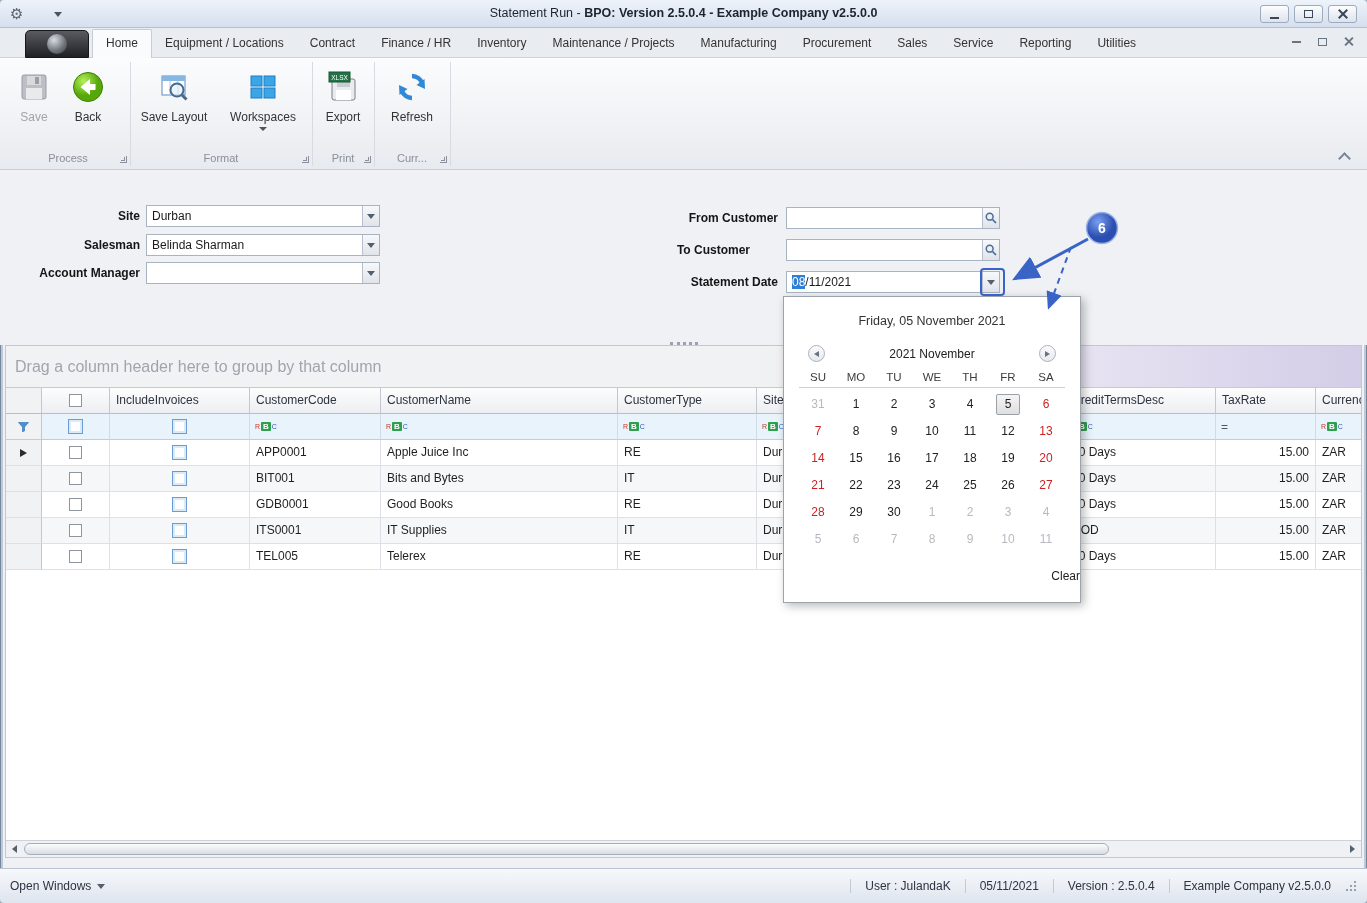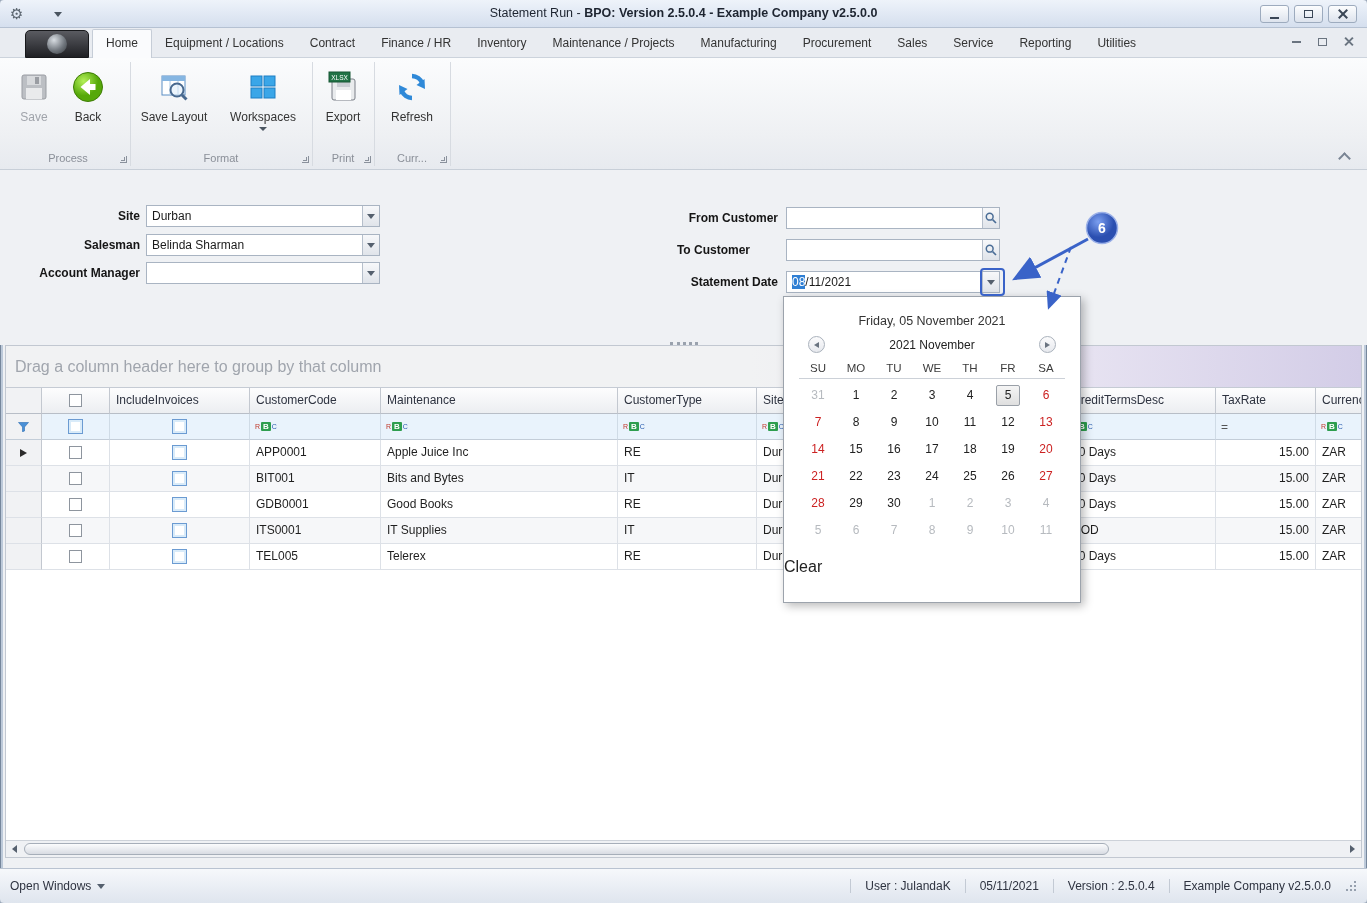--- a/index.html
+++ b/index.html
@@ -83,34 +83,34 @@
   
   .statusbar{position:absolute;left:0;top:868px;width:100%;height:35px;background:linear-gradient(#f6f8fb,#dfe5ee);border-top:1px solid #b9c3d1;display:flex;align-items:center;font-size:12px;color:#2e3340;padding:0 22px 0 10px}
   .ow{display:flex;align-items:center;gap:6px}
   .seg{padding:0 14px;border-left:1px solid #c3cad4;white-space:nowrap}
   .spacer{flex:1}
   .grip{position:absolute;right:11px;bottom:12px;width:2px;height:2px;background:#96a0ae;
         box-shadow:0 -8px #96a0ae,-4px -4px #96a0ae,0 -4px #96a0ae,-8px 0 #96a0ae,-4px 0 #96a0ae,0 0 #96a0ae}
   
   .calendar{position:absolute;left:783px;top:296px;width:298px;height:307px;background:#fff;border:1px solid #9ca3ac;box-shadow:3px 3px 9px rgba(0,0,0,.28);z-index:50}
   .cal-title{text-align:center;margin-top:17px;font-size:12.5px;color:#333}
-  .cal-nav{position:relative;height:30px;margin-top:2px}
+  .cal-nav{position:relative;height:30px;margin-top:11px}
   .cal-month{text-align:center;line-height:30px;font-size:12px;color:#222}
   .nav-btn{position:absolute;top:6px;width:17px;height:17px;border-radius:50%;border:1px solid #aab2bc;background:linear-gradient(#fbfbfc,#e7e9ee);display:flex;align-items:center;justify-content:center}
   .nav-prev{left:24px}.nav-next{right:24px}
   .ntri-l{width:0;height:0;border-top:3.5px solid transparent;border-bottom:3.5px solid transparent;border-right:5px solid #6a7480}
   .ntri-r{width:0;height:0;border-top:3.5px solid transparent;border-bottom:3.5px solid transparent;border-left:5px solid #6a7480}
   .cal-dow{display:grid;grid-template-columns:repeat(7,38px);width:266px;margin:2px auto 0;text-align:center;font-size:11.5px;color:#3c3c3c;padding-bottom:4px;border-bottom:1px solid #ccd1d8}
   .cal-grid{display:grid;grid-template-columns:repeat(7,38px);grid-auto-rows:27px;width:266px;margin:3px auto 0;text-align:center;font-size:12px}
   .cal-cell{display:flex;align-items:center;justify-content:center}
   .daynum{display:inline-block;min-width:24px;line-height:19px;color:#222;border:1px solid transparent}
   .cal-cell.weekend .daynum{color:#cc2222}
   .cal-cell.dim .daynum{color:#b6babf}
   .cal-cell.selected .daynum{background:linear-gradient(#f5f5f5,#dfdfdf);border:1px solid #9aa0a8;border-radius:2px}
-  .cal-clear{position:absolute;left:0;right:0;bottom:26px;text-align:left;font-size:16px;color:#222}
+  .cal-clear{position:absolute;left:0;right:0;bottom:19px;text-align:right;font-size:12px;color:#222}
   
   .overlay{position:absolute;left:0;top:0;width:1367px;height:903px;z-index:60;pointer-events:none}
 </style>
 </head>
 <body>
 
 <div class="window">
 
   <div class="titlebar">
     <span class="gear">⚙</span>
@@ -291,21 +291,21 @@
       <div class="group-hint">Drag a column header here to group by that column</div>
     </div>
     <div style="position:absolute;left:0;top:42px;right:0">
       <div class="hdr-row">
         <div class="hc c0 indcell"></div>
         <div class="hc c1 center">
             <span class="cb"></span>
           </div>
         <div class="hc c2">IncludeInvoices</div>
         <div class="hc c3">CustomerCode</div>
-        <div class="hc c4">Maintenance</div>
+        <div class="hc c4">CustomerName</div>
         <div class="hc c5">CustomerType</div>
         <div class="hc c6">Site</div>
         <div class="hc c7">CreditTermsDesc</div>
         <div class="hc c8">TaxRate</div>
         <div class="hc c9">Currency</div>
       </div>
       <div class="flt-row">
         <div class="fc c0 indcell center">
             <svg width="11" height="10">
               <path d="M0.5 0.5 H10.5 L6.5 5 V9 L4.5 9.8 V5 Z" fill="#4a90d6" stroke="#2a6db4" stroke-width="0.6"></path>

